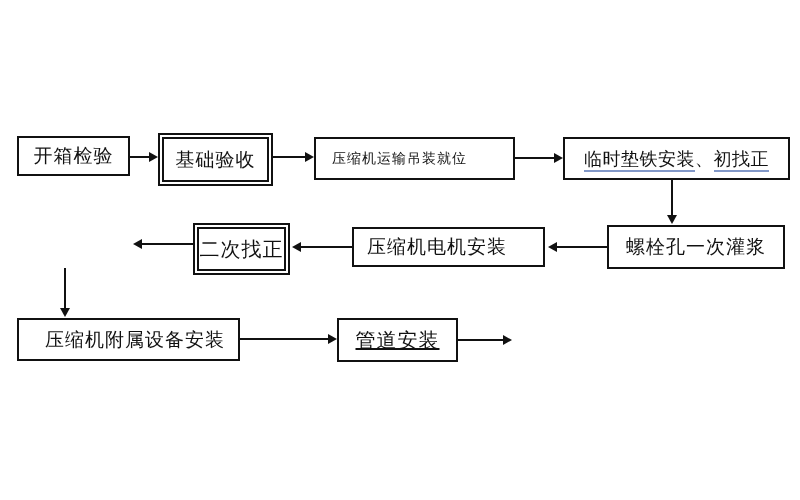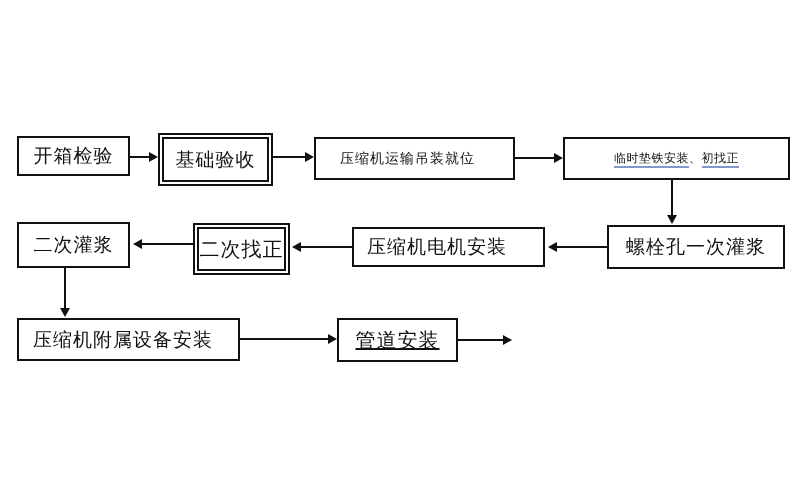--- a/index.html
+++ b/index.html
@@ -79,27 +79,27 @@
   <div class="arrow right" style="left:130px; top:156px; width:19px;"></div>
 
   <div class="node double" style="left:158px; top:133px; width:115px; height:53px;">
     <div class="inner">
       <span>基础验收</span>
     </div>
   </div>
 
   <div class="arrow right" style="left:273px; top:156px; width:32px;"></div>
 
-  <div class="node align-left" style="left:314px; top:137px; width:201px; height:43px; font-size:14px; padding-left:24px; letter-spacing:1px;">
+  <div class="node align-left" style="left:314px; top:137px; width:201px; height:43px; font-size:14px; padding-left:16px; letter-spacing:1px;">
     <span>压缩机运输吊装就位</span>
   </div>
 
   <div class="arrow right" style="left:515px; top:157px; width:39px;"></div>
 
-  <div class="node" style="left:563px; top:137px; width:227px; height:43px; font-size:12px; letter-spacing:0.5px;">
+  <div class="node" style="left:563px; top:137px; width:227px; height:43px; font-size:18px; letter-spacing:0.5px;">
     <span><span class="u">临时垫铁安装</span><span>、</span><span class="u">初找正</span></span>
   </div>
 
   <div class="arrow down" style="left:671px; top:180px; height:35px;"></div>
 
   <div class="node" style="left:607px; top:225px; width:178px; height:44px;">
     <span>螺栓孔一次灌浆</span>
   </div>
 
   <div class="arrow left" style="left:557px; top:246px; width:50px;"></div>
@@ -111,27 +111,24 @@
   <div class="arrow left" style="left:301px; top:246px; width:51px;"></div>
 
   <div class="node double" style="left:193px; top:223px; width:97px; height:52px; font-size:20px;">
     <div class="inner">
       <span>二次找正</span>
     </div>
   </div>
 
   <div class="arrow left" style="left:142px; top:243px; width:51px;"></div>
 
-  <div class="node" style="left:17px; top:222px; width:113px; height:46px;">
-    <span>二次灌浆</span>
-  </div>
 
   <div class="arrow down" style="left:64px; top:268px; height:40px;"></div>
 
-  <div class="node align-left" style="left:17px; top:318px; width:223px; height:43px; padding-left:14px;">
+  <div class="node align-left" style="left:17px; top:318px; width:223px; height:43px; padding-left:26px;">
     <span>压缩机附属设备安装</span>
   </div>
 
   <div class="arrow right" style="left:240px; top:338px; width:88px;"></div>
 
   <div class="node" style="left:337px; top:318px; width:121px; height:44px; font-size:20px;text-decoration:underline;">
     <span>管道安装</span>
   </div>
 
   <div class="arrow right" style="left:458px; top:339px; width:45px;"></div>

